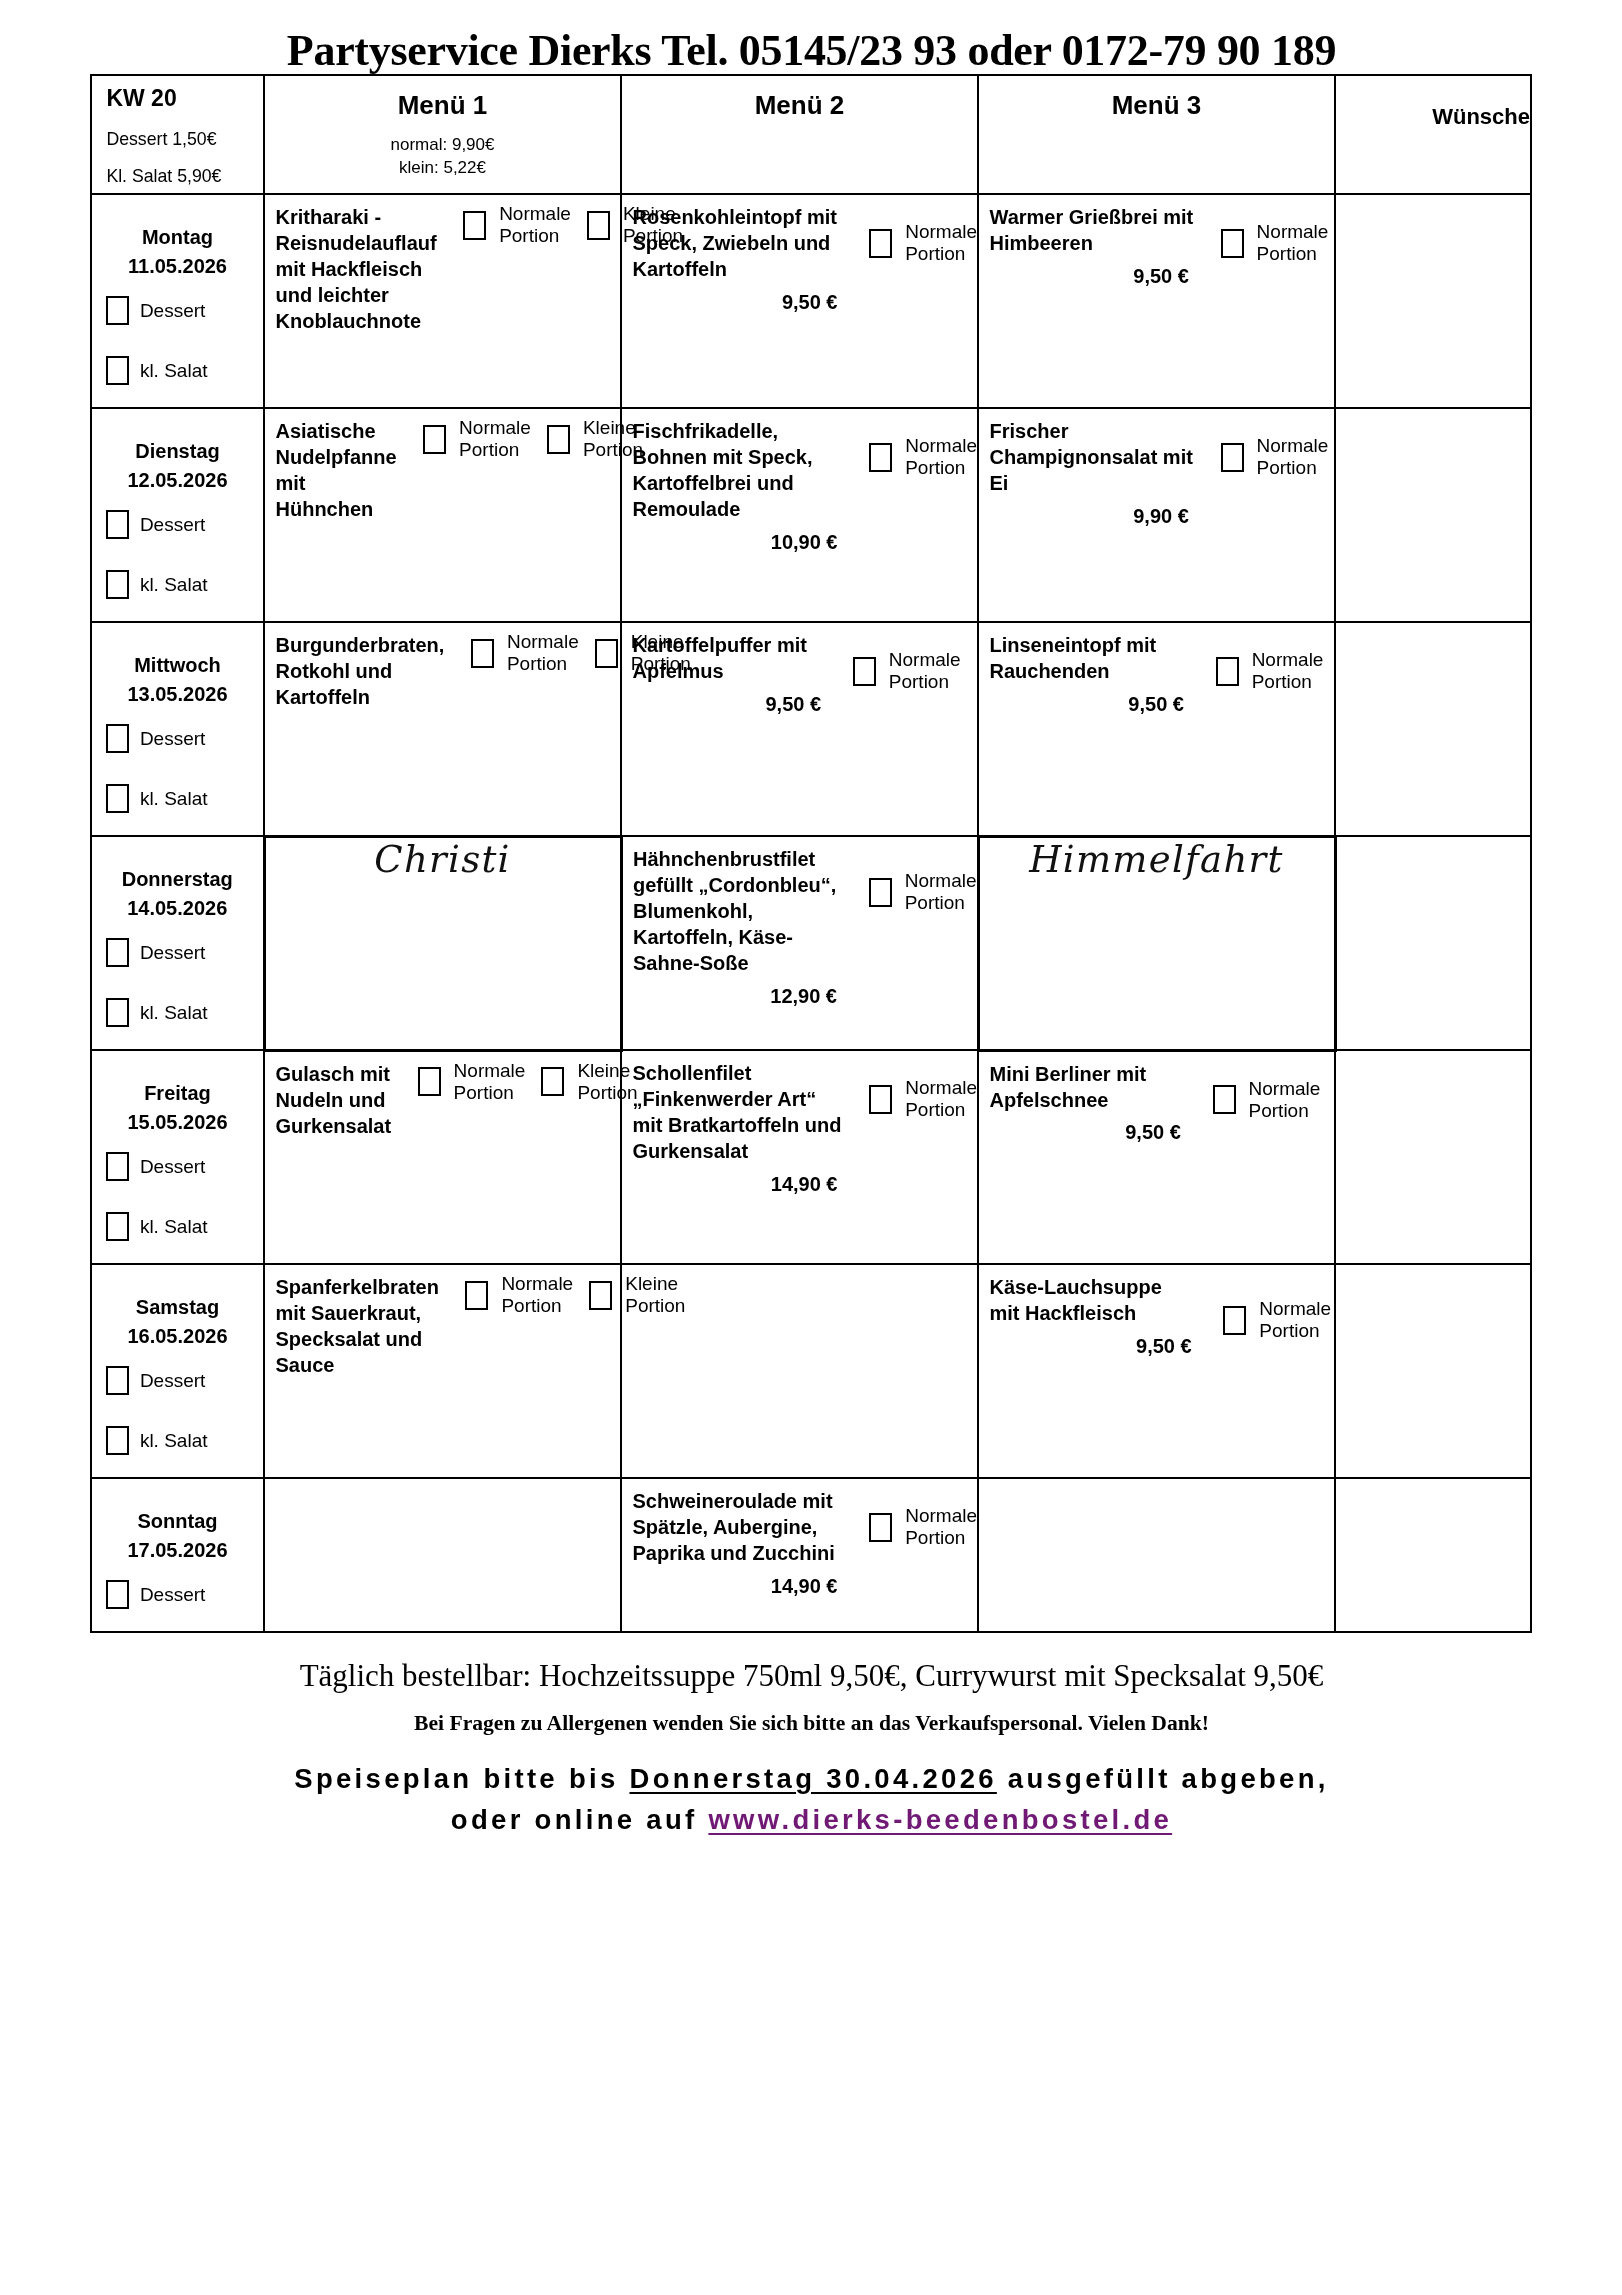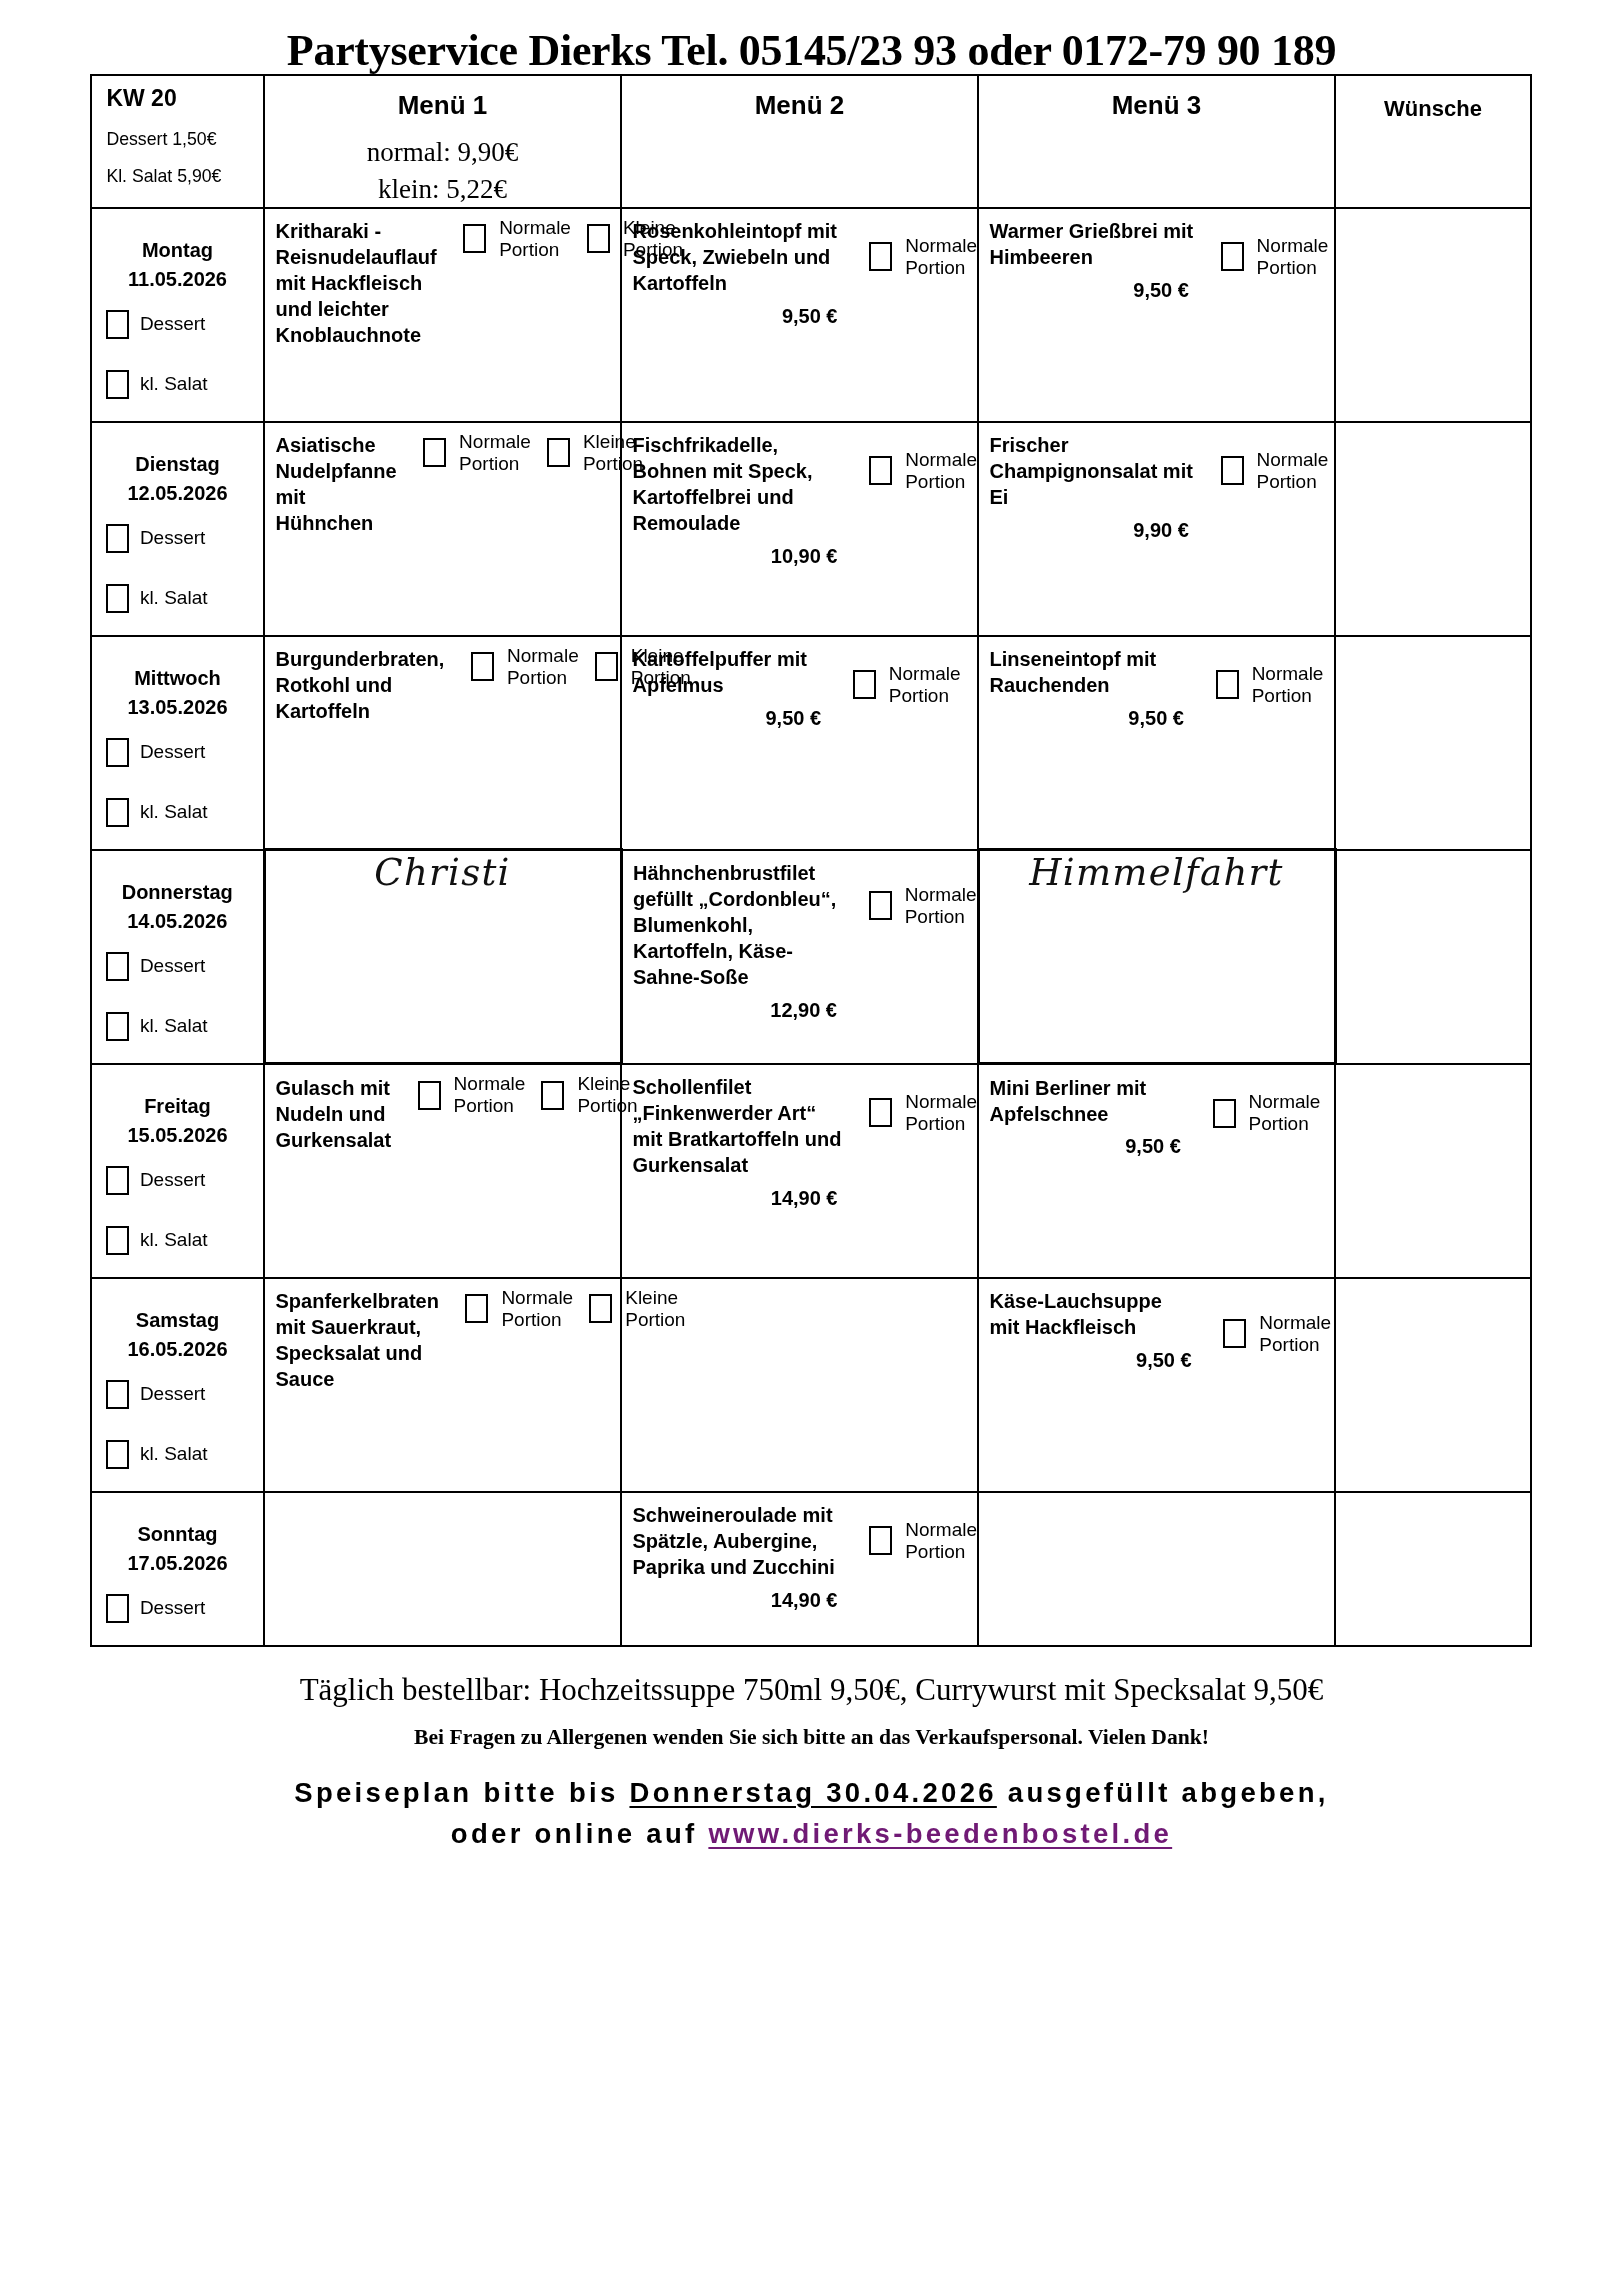--- a/index.html
+++ b/index.html
@@ -46,22 +46,22 @@
   .c-w      { width:196px; }
 
   
   .kw-cell { padding:9.2px 0 6.5px 14.4px; }
   .kw-title { font-size:23px; font-weight:bold; letter-spacing:0px; }
   .kw-line  { font-size:17.7px; padding-top:17px; }
   .kw-line2 { font-size:17.7px; padding-top:15.7px; }
 
   .menu-head { text-align:center; padding-top:14.4px; }
   .menu-head .mh-title { font-size:26px; font-weight:bold; }
-  .menu-head .mh-price { font-size:27px; padding-top:13px; line-height:1.35;font-family:Liberation Serif, serif; }
-  .wunsch-head { text-align:center; padding-top:20px; font-size:22px; font-weight:bold; }
+  .menu-head .mh-price { font-size:17px; padding-top:13px; line-height:1.35; }
+  .wunsch-head { text-align:right; padding-top:28px; font-size:22px; font-weight:bold; }
 
   
   .day-wrap { height:100%; display:flex; flex-direction:column; }
   .day-name { text-align:center; font-size:20px; font-weight:bold; padding-top:27.5px; line-height:1.45; }
   .day-opts { margin-top:auto; padding-bottom:6.5px; }
   .opt-row { display:flex; align-items:center; gap:10.5px; padding:0 0 0 14.4px; height:60px; }
   .opt-row .lbl { font-size:19px; }
 
   .cb {
     width:23px; height:29px; border:2px solid #000;

